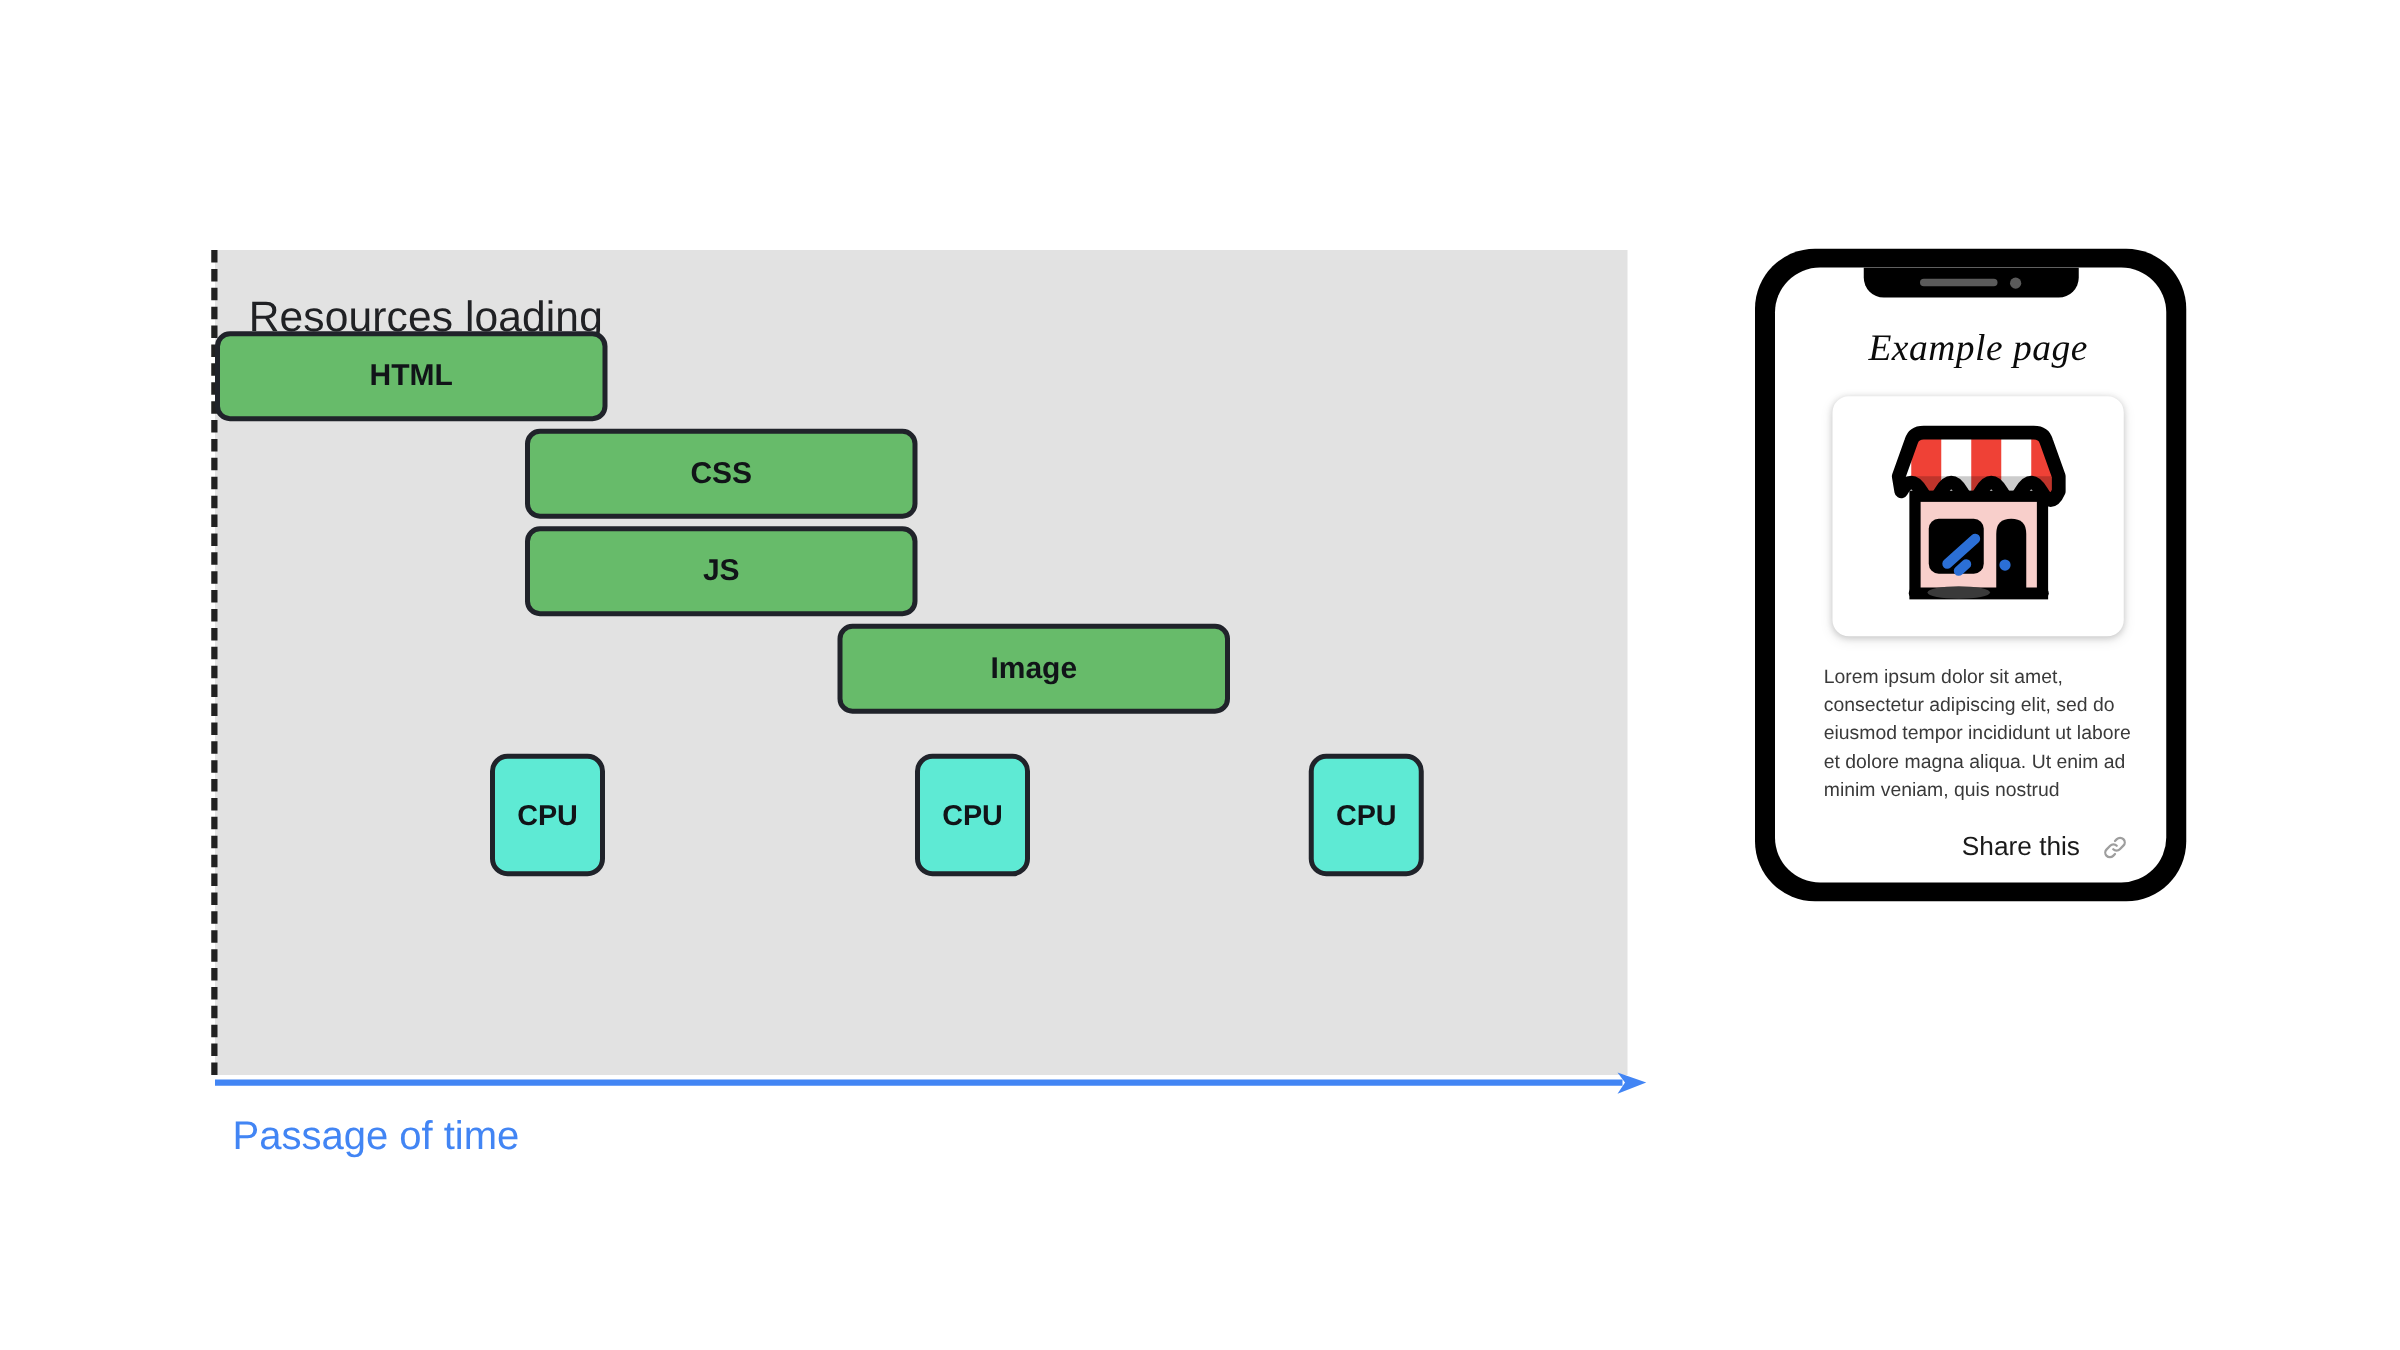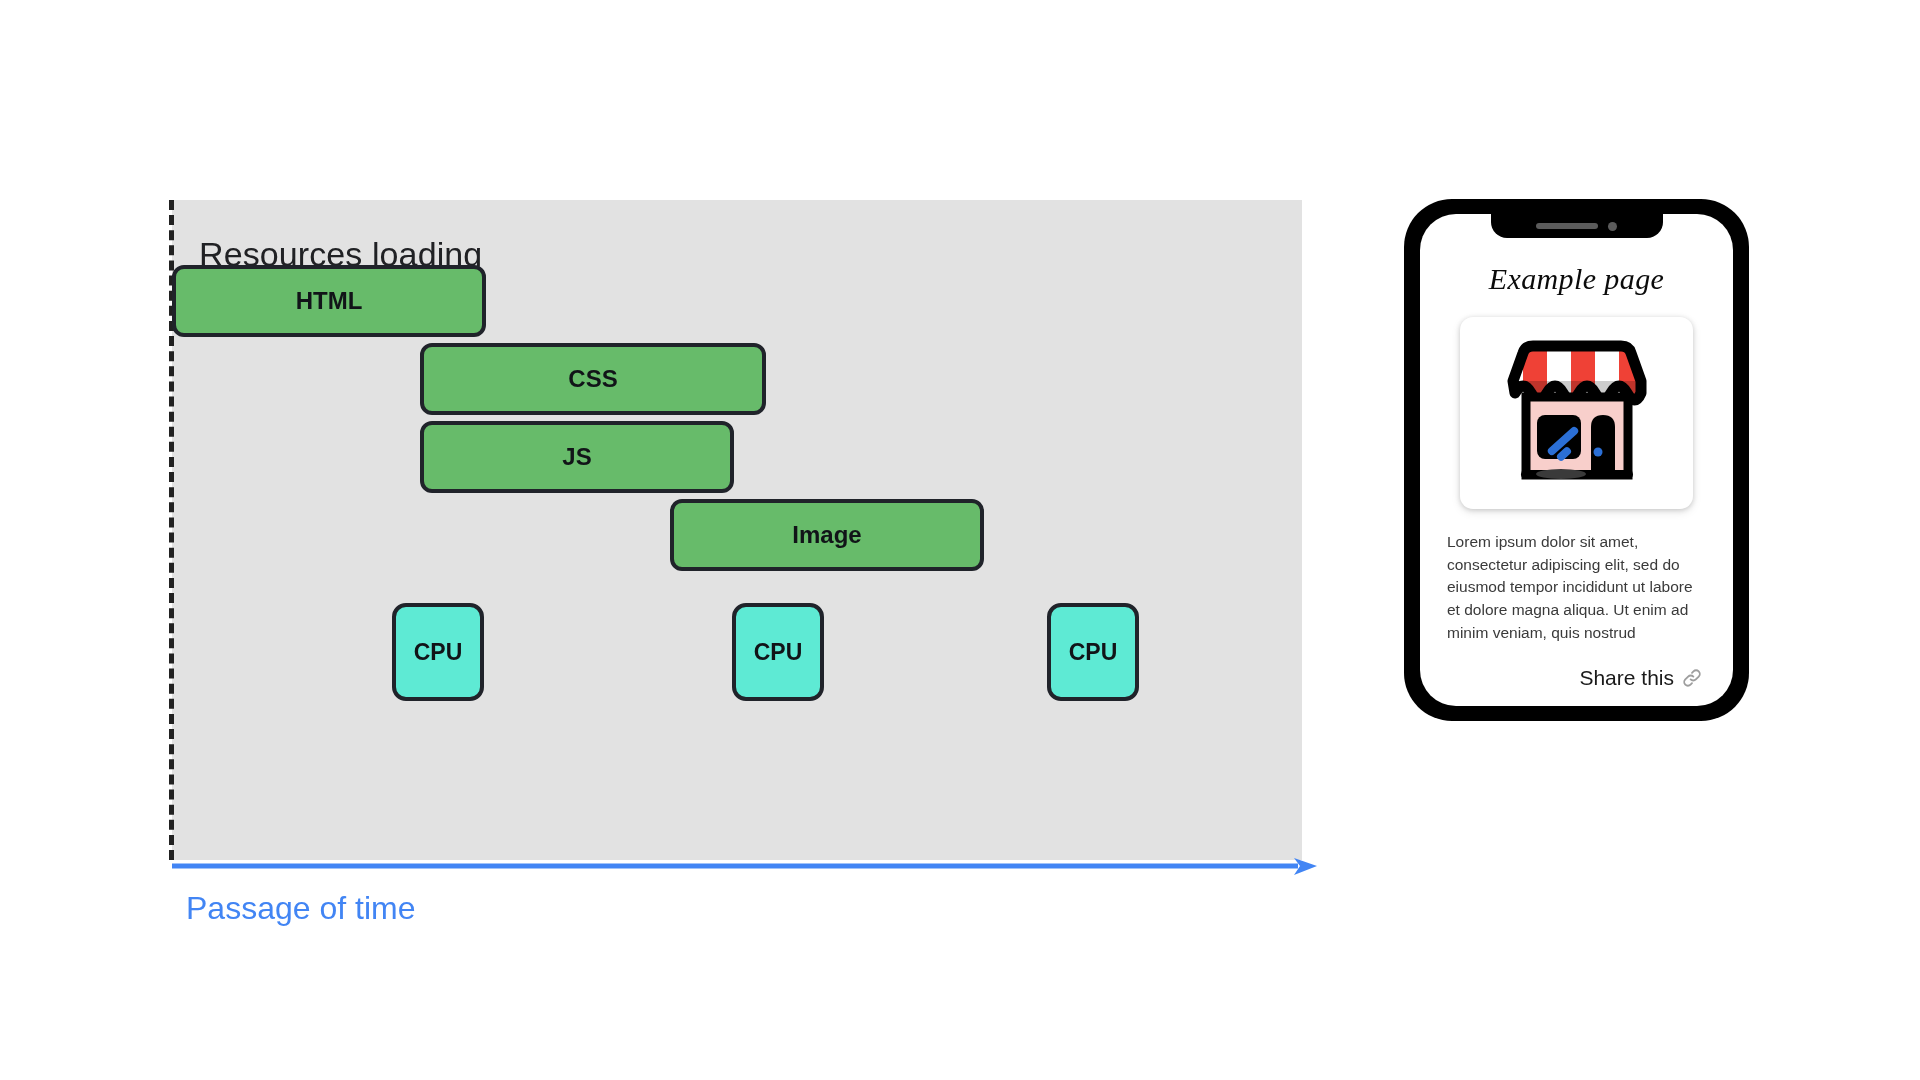--- a/index.html
+++ b/index.html
@@ -110,20 +110,21 @@
   }
   .phone-screen {
     position: absolute;
     left: 16px;
     top: 15px;
     right: 16px;
     bottom: 15px;
     background: #ffffff;
     border-radius: 36px;
     overflow: hidden;
+    padding-left: 12px;
   }
   .phone-notch {
     position: absolute;
     left: 50%;
     top: 0;
     transform: translateX(-50%);
     width: 172px;
     height: 24px;
     background: #000000;
     border-bottom-left-radius: 16px;
@@ -173,42 +174,42 @@
   }
   .share-row {
     margin-top: 22px;
     padding-right: 30px;
     text-align: right;
     font-size: 21px;
     color: #1a1a1a;
     display: flex;
     align-items: center;
     justify-content: flex-end;
-    gap: 7px;
+    gap: 17px;
   }
   .link-icon {
     display: inline-block;
     line-height: 0;
   }
 </style>
 </head>
 <body>
 
 <div id="timeline-diagram">
 
   <div class="timeline-panel"></div>
 
   <div class="start-dashed-line"></div>
 
   <div class="panel-title">Resources loading</div>
 
   <div class="bar resource" style="left:0px;   top:65px;  width:314px;">
     <span>HTML</span>
   </div>
-  <div class="bar resource" style="left:248px; top:143px; width:346px;">
+  <div class="bar resource" style="left:248px; top:143px; width:314px;">
     <span>CSS</span>
   </div>
   <div class="bar resource" style="left:498px; top:299px; width:314px;">
     <span>Image</span>
   </div>
   <div class="bar resource" style="left:248px; top:221px; width:314px;">
     <span>JS</span>
   </div>
 
   <div class="bar cpu" style="left:220px; top:403px;">

